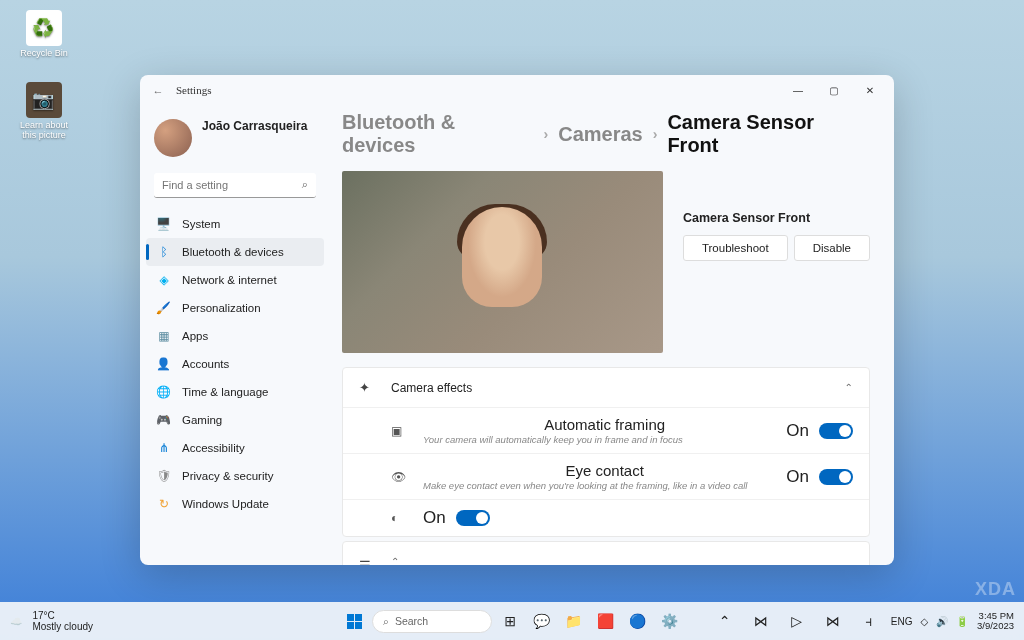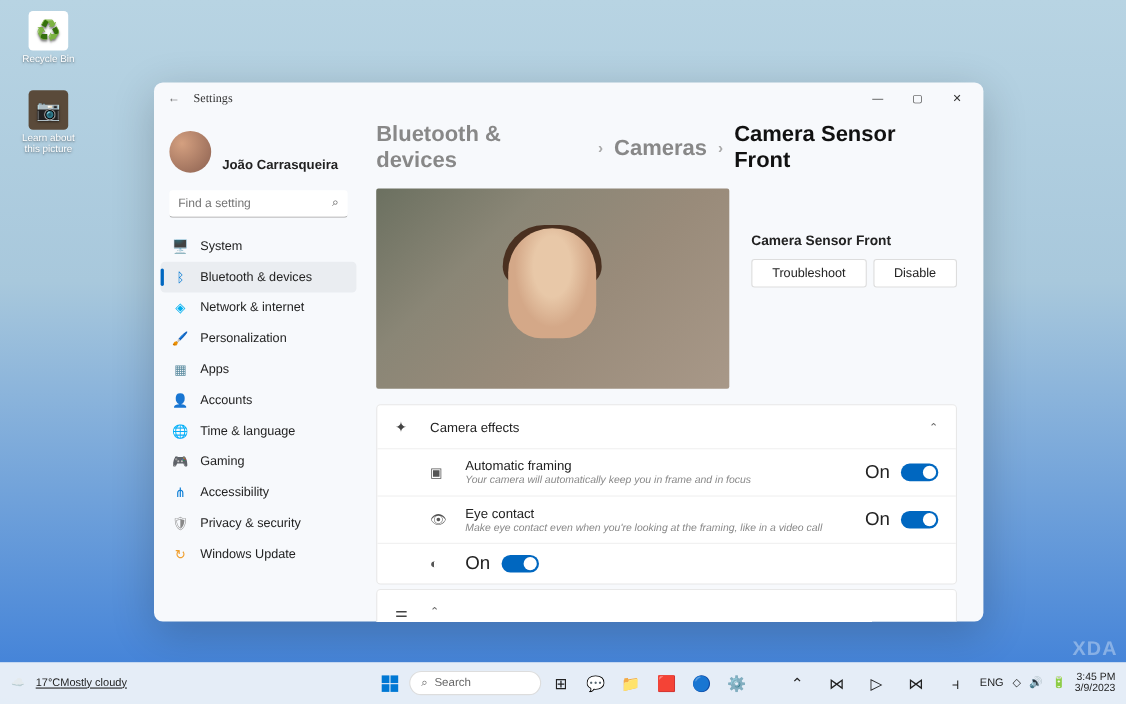--- a/index.html
+++ b/index.html
@@ -13,21 +13,21 @@
 .window { position: absolute; left: 140px; top: 75px; width: 754px; height: 490px; background: #f7f9fc; border-radius: 8px; box-shadow: 0 10px 40px rgba(0,0,0,0.2); overflow: hidden; display: flex; flex-direction: column; }
 .titlebar { height: 30px; display: flex; align-items: center; padding: 0 6px; font-size: 11px; color: #333; }
 .titlebar .back { width: 24px; text-align: center; cursor: pointer; color: #666; }
 .titlebar .title { margin-left: 6px; font-family: Liberation Serif, serif; }
 .titlebar .spacer { flex: 1; }
 .titlebar .win-btn { width: 36px; height: 28px; display: flex; align-items: center; justify-content: center; cursor: pointer; font-size: 10px; color: #333; }
 
 .content { flex: 1; display: flex; overflow: hidden; }
 
 .sidebar { width: 190px; padding: 8px 6px; display: flex; flex-direction: column; gap: 2px; }
-.user-row { display: flex; align-items: flex-end; gap: 10px; padding: 6px 8px 14px; }
+.user-row { display: flex; align-items: flex-start; gap: 10px; padding: 6px 8px 14px; }
 .avatar { width: 38px; height: 38px; border-radius: 50%; background: radial-gradient(circle at 30% 30%, #d4a080, #8b6050); display:flex; align-items:center; justify-content:center; color:#fff; font-size:10px;}
 .user-name { font-size: 12px; font-weight: 600; color: #222; }
 .search-box { margin: 0 8px 10px; position: relative; }
 .search-box input { width: 100%; padding: 6px 26px 6px 8px; border: none; border-bottom: 1px solid #999; background: #fff; border-radius: 3px; font-size: 11px; outline: none; }
 .search-box .sicon { position: absolute; right: 8px; top: 5px; font-size: 11px; color: #666; }
 
 .nav-item { display: flex; align-items: center; gap: 10px; padding: 6px 10px; border-radius: 4px; font-size: 11.5px; color: #222; cursor: pointer; }
 .nav-item.selected { background: #eaedf1; position: relative; }
 .nav-item.selected::before { content: ''; position: absolute; left: 0; top: 6px; bottom: 6px; width: 3px; background: #0067c0; border-radius: 2px; }
 .nav-icon { width: 16px; height: 16px; display: flex; align-items: center; justify-content: center; font-size: 12px; }
@@ -50,30 +50,30 @@
 
 .card { background: #fff; border: 1px solid #e8e8e8; border-radius: 4px; margin-bottom: 4px; }
 .card-header { display: flex; align-items: center; padding: 12px 16px; cursor: pointer; }
 .card-header .hicon { width: 18px; margin-right: 14px; font-size: 13px; color: #444; }
 .card-header .htitle { flex: 1; font-size: 12px; color: #222; }
 .card-header .chev { font-size: 10px; color: #666; }
 
 .effect-row { display: flex; align-items: center; padding: 8px 16px 8px 48px; border-top: 1px solid #f0f0f0; }
 .effect-row .eicon { width: 18px; margin-right: 14px; font-size: 12px; color: #555; }
 .effect-row .etext { flex: 1; }
-.effect-row .etitle { font-size: 12px; color: #222; }
+.effect-row .etitle { font-size: 15px; color: #222; text-align: center; }
 .effect-row .edesc { font-size: 9.5px; color: #888; margin-top: 1px; font-style: italic; }
 .effect-row .estate { font-size: 17px; color: #222; margin-right: 10px; }
 .toggle { width: 34px; height: 16px; background: #0067c0; border-radius: 8px; position: relative; cursor: pointer; }
 .toggle::after { content: ''; position: absolute; right: 2px; top: 2px; width: 12px; height: 12px; background: #fff; border-radius: 50%; }
 
 
 .taskbar { position: absolute; left: 0; right: 0; bottom: 0; height: 38px; background: rgba(243,246,250,0.92); backdrop-filter: blur(10px); display: flex; align-items: center; padding: 0 10px; font-size: 10px; color: #222; }
 .tb-left { display: flex; align-items: center; gap: 6px; }
-.tb-weather { display:flex; flex-direction:row; line-height:1.1; margin-left:4px;text-decoration:underline;}
+.tb-weather { display:flex; flex-direction:column; line-height:1.1; margin-left:4px;}
 .tb-center { position: absolute; left: 50%; transform: translateX(-50%); display: flex; align-items: center; gap: 4px; }
 .tb-search { display: flex; align-items: center; gap: 6px; background: #fff; border: 1px solid #ddd; border-radius: 16px; padding: 4px 14px 4px 10px; font-size: 10.5px; color: #666; width: 120px; }
 .tb-icon { width: 28px; height: 28px; display: flex; align-items: center; justify-content: center; border-radius: 4px; cursor: pointer; font-size: 14px; }
 .tb-right { margin-left: auto; display: flex; align-items: center; gap: 8px; }
 .tb-time { text-align: right; line-height: 1.1; font-size: 9.5px; }
 
 .watermark { position: absolute; right: 8px; bottom: 40px; font-size: 18px; font-weight: 700; color: rgba(255,255,255,0.35); letter-spacing: 1px; }
 .win-logo { display: grid; grid-template-columns: 7px 7px; grid-template-rows: 7px 7px; gap: 1px; }
 .win-logo div { background: #0078d4; }
 </style>

